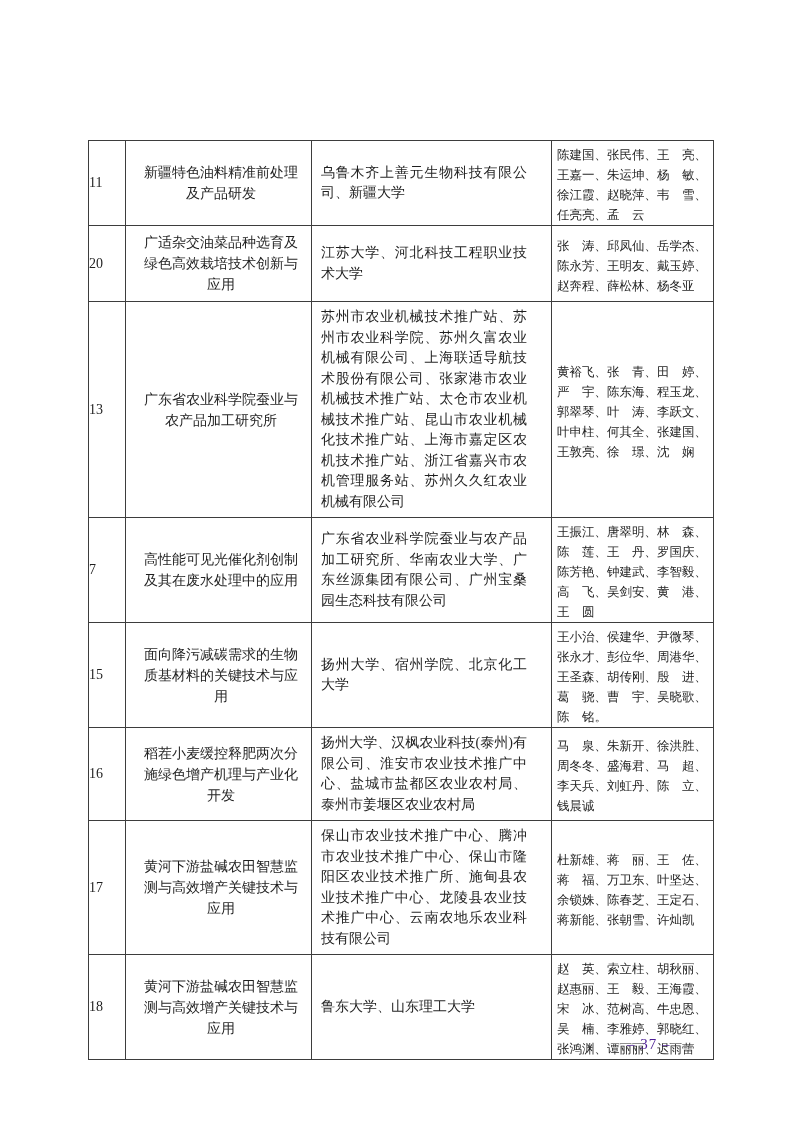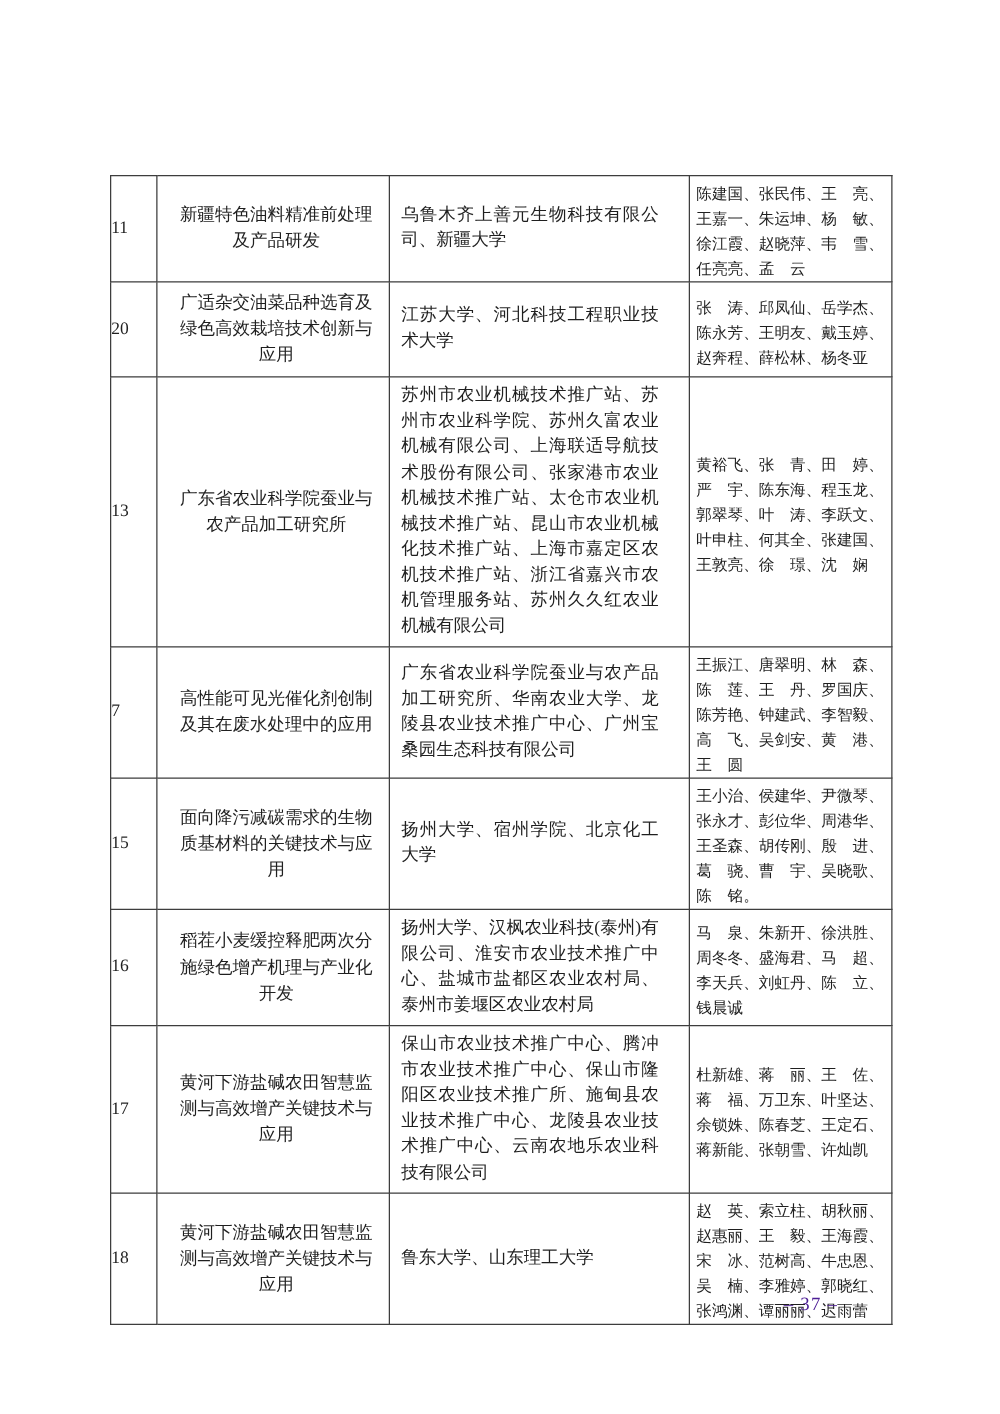--- a/index.html
+++ b/index.html
@@ -96,21 +96,21 @@
         </tr>
         <tr>
           <td class="cell-no">13</td>
           <td class="cell-title">广东省农业科学院蚕业与农产品加工研究所</td>
           <td class="cell-inst">苏州市农业机械技术推广站、苏州市农业科学院、苏州久富农业机械有限公司、上海联适导航技术股份有限公司、张家港市农业机械技术推广站、太仓市农业机械技术推广站、昆山市农业机械化技术推广站、上海市嘉定区农机技术推广站、浙江省嘉兴市农机管理服务站、苏州久久红农业机械有限公司</td>
           <td class="cell-names"><span class="person">黄裕飞、</span><span class="person">张　青、</span><span class="person">田　婷、</span><span class="person">严　宇、</span><span class="person">陈东海、</span><span class="person">程玉龙、</span><span class="person">郭翠琴、</span><span class="person">叶　涛、</span><span class="person">李跃文、</span><span class="person">叶申柱、</span><span class="person">何其全、</span><span class="person">张建国、</span><span class="person">王敦亮、</span><span class="person">徐　璟、</span><span class="person">沈　娴</span></td>
         </tr>
         <tr>
           <td class="cell-no">7</td>
           <td class="cell-title">高性能可见光催化剂创制及其在废水处理中的应用</td>
-          <td class="cell-inst">广东省农业科学院蚕业与农产品加工研究所、华南农业大学、龙陵县农业技术推广中心、广州宝桑园生态科技有限公司</td>
+          <td class="cell-inst">广东省农业科学院蚕业与农产品加工研究所、华南农业大学、广东丝源集团有限公司、广州宝桑园生态科技有限公司</td>
           <td class="cell-names"><span class="person">王振江、</span><span class="person">唐翠明、</span><span class="person">林　森、</span><span class="person">陈　莲、</span><span class="person">王　丹、</span><span class="person">罗国庆、</span><span class="person">陈芳艳、</span><span class="person">钟建武、</span><span class="person">李智毅、</span><span class="person">高　飞、</span><span class="person">吴剑安、</span><span class="person">黄　港、</span><span class="person">王　圆</span></td>
         </tr>
         <tr>
           <td class="cell-no">15</td>
           <td class="cell-title">面向降污减碳需求的生物质基材料的关键技术与应用</td>
           <td class="cell-inst">扬州大学、宿州学院、北京化工大学</td>
           <td class="cell-names"><span class="person">王小治、</span><span class="person">侯建华、</span><span class="person">尹微琴、</span><span class="person">张永才、</span><span class="person">彭位华、</span><span class="person">周港华、</span><span class="person">王圣森、</span><span class="person">胡传刚、</span><span class="person">殷　进、</span><span class="person">葛　骁、</span><span class="person">曹　宇、</span><span class="person">吴晓歌、</span><span class="person">陈　铭。</span></td>
         </tr>
         <tr>
           <td class="cell-no">16</td>

